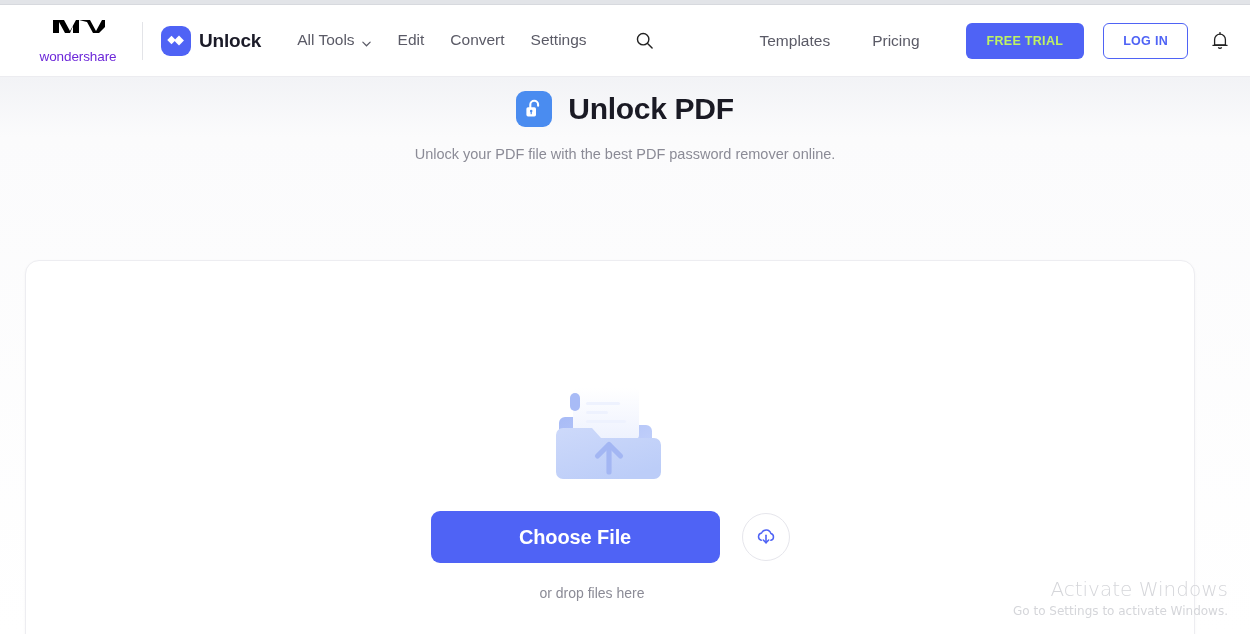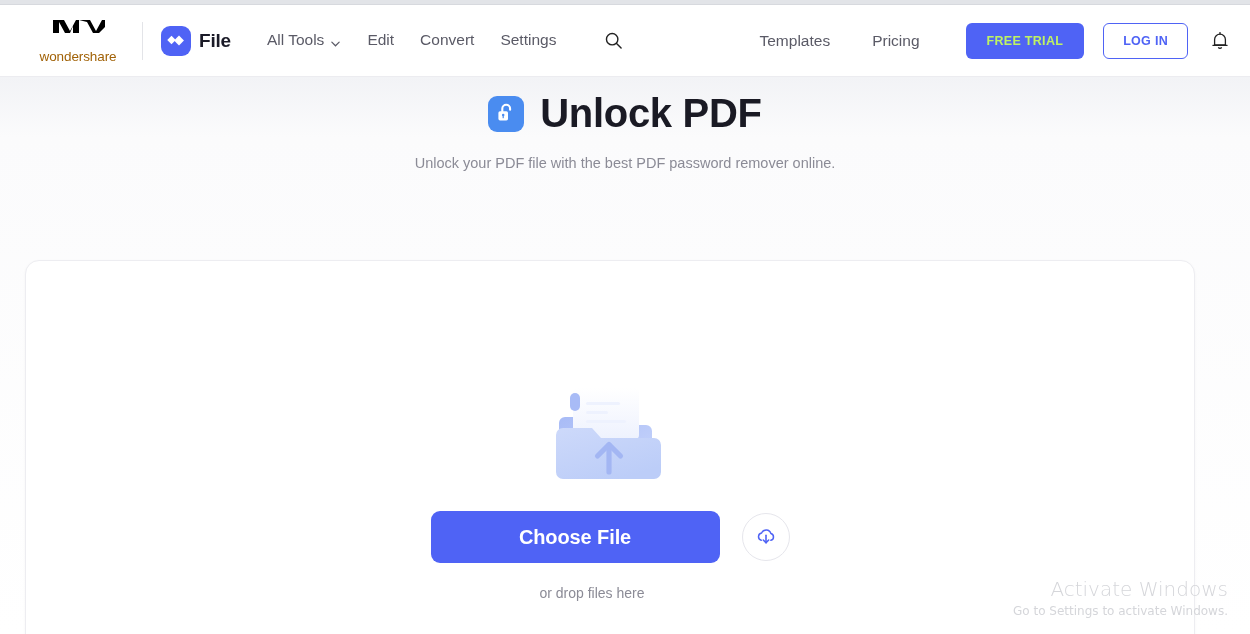--- a/index.html
+++ b/index.html
@@ -42,21 +42,21 @@
     width: 100px;
     display: flex;
     flex-direction: column;
     align-items: center;
     justify-content: center;
   }
   .ws-mark { display:block; }
   .ws-word {
     font-size: 13.5px;
     letter-spacing: -0.1px;
-    color: #a16207;
+    color: #6d28d9;
     margin-top: 9px;
     font-family: "Liberation Sans", sans-serif;
   }
 
   .brand-divider {
     width: 1px;
     height: 38px;
     background: #e3e4e8;
     margin-left: 14px;
     margin-right: 18px;
@@ -172,21 +172,21 @@
     width: 36px;
     height: 36px;
     border-radius: 9px;
     background: #4a8cf0;
     display: flex;
     align-items: center;
     justify-content: center;
     flex: none;
   }
   .page-title {
-    font-size: 40px;
+    font-size: 30px;
     font-weight: bold;
     color: #1a1a24;
     letter-spacing: -0.3px;
   }
 
   .subtitle {
     text-align: center;
     font-size: 14.5px;
     color: #8b8b96;
     margin-top: 19px;
@@ -293,21 +293,21 @@
 
   <div class="brand-divider"></div>
 
   <div class="hipdf-brand">
     <span class="hipdf-logo">
       <svg width="20" height="20" viewBox="0 0 20 20">
         <rect x="2.5" y="6" width="6" height="6" transform="rotate(45 5.5 9)" fill="#ffffff"></rect>
         <rect x="9.5" y="6" width="7" height="7" transform="rotate(45 13 9.5)" fill="#ffffff"></rect>
       </svg>
     </span>
-    <span class="hipdf-name">File</span>
+    <span class="hipdf-name">Unlock</span>
   </div>
 
   <nav class="nav">
     <div class="nav-item">
       <span>All Tools</span>
       <span class="chevron">
         <svg width="11" height="11" viewBox="0 0 12 12">
           <path d="M2 4.5 L6 8.5 L10 4.5" stroke="#5a5a66" stroke-width="1.3" fill="none" stroke-linecap="round"></path>
         </svg>
       </span>

